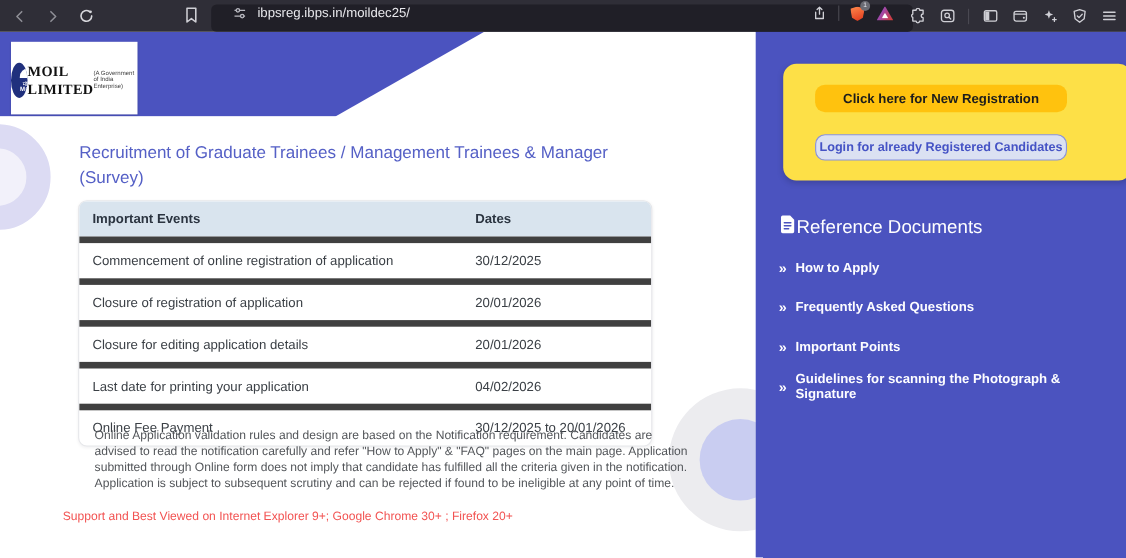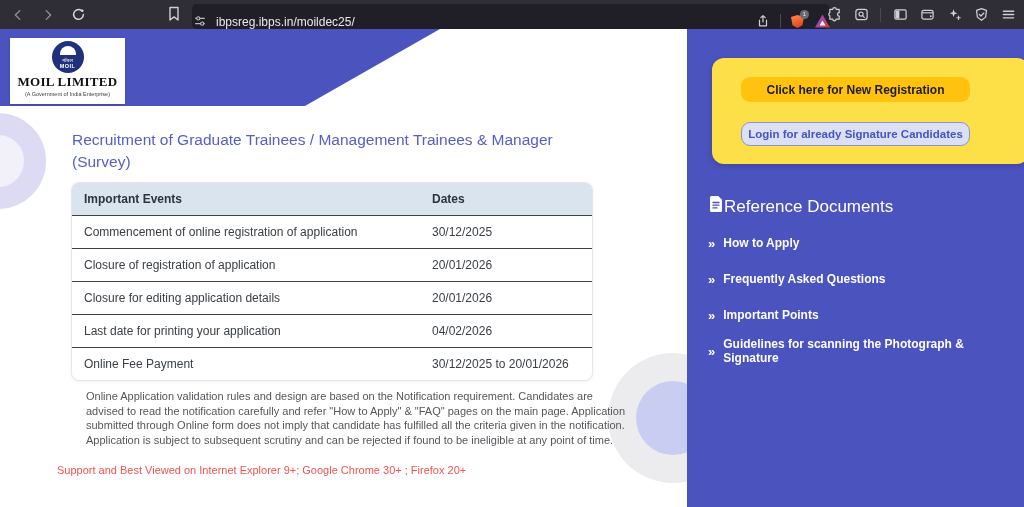--- a/index.html
+++ b/index.html
@@ -6,21 +6,21 @@
   html,body { width:1024px; height:507px; }
   body { font-family:"Liberation Sans", sans-serif; background:#fff; }
   #app { position:relative; width:1024px; height:507px; overflow:hidden; background:#fff; }
 
   
   .toolbar { position:absolute; left:0; top:0; width:1024px; height:29px; background:#2f2e37; display:flex; align-items:center; }
   .tb-left { position:absolute; left:10px; top:0; height:29px; display:flex; align-items:center; gap:14px; }
   .tb-icon { width:16px; height:16px; display:flex; align-items:center; justify-content:center; }
   .tb-icon svg { display:block; }
   .bookmark-wrap { position:absolute; left:166px; top:6px; }
-  .url-pill { position:absolute; left:192px; top:4px; width:638px; height:25px; background:#201f27; border-radius:5px; display:flex; align-items:flex-end; padding:0 0; }
+  .url-pill { position:absolute; left:192px; top:4px; width:638px; height:25px; background:#201f27; border-radius:5px; display:flex; align-items:flex-start; padding:0 18px; }
   .url-text { color:#e8e8ec; font-size:12px; margin-left:8px; flex:1; white-space:nowrap; overflow:hidden; }
   .pill-right { display:flex; align-items:center; gap:9px; }
   .tb-divider { width:1px; height:14px; background:#4a4952; }
   .shield-badge { position:relative; width:16px; height:16px; }
   .shield-shape { position:absolute; left:1px; top:2px; width:13px; height:13px; background:linear-gradient(160deg,#ff8a4c,#e0351b); clip-path:polygon(50% 0,100% 15%,88% 78%,50% 100%,12% 78%,0 15%); }
   .badge-dot { position:absolute; right:-3px; top:-3px; width:9px; height:9px; border-radius:50%; background:#6b6b74; color:#e8e8ec; font-size:6px; line-height:9px; text-align:center; }
   .tri-icon { position:relative; width:15px; height:13px; }
   .tri-outer { position:absolute; inset:0; background:linear-gradient(120deg,#8450f0,#d63a2a); clip-path:polygon(50% 0,100% 100%,0 100%); }
   .tri-inner { position:absolute; left:4.5px; top:6px; width:6px; height:5px; background:#fff; clip-path:polygon(50% 0,100% 100%,0 100%); }
   .tb-right { position:absolute; right:8px; top:0; height:29px; display:flex; align-items:center; gap:11px; }
@@ -29,32 +29,32 @@
   .content { position:absolute; left:0; top:29px; width:687px; height:478px; background:#fff; overflow:hidden; }
   .sidebar { position:absolute; left:687px; top:29px; width:337px; height:478px; background:#4b53bf; }
 
   
   .band { position:absolute; left:0; top:0; width:440px; height:77px; background:#4b53bf; clip-path:polygon(0 0,100% 0,69.3% 100%,0 100%); }
   .ring-left { position:absolute; left:-50px; top:84px; width:96px; height:96px; border-radius:50%; border:22px solid #dcdbf3; background:#f2f1fa; }
   .ring-br-outer { position:absolute; left:608px; top:324px; width:130px; height:130px; border-radius:50%; background:#ececef; }
   .ring-br-inner { position:absolute; left:28px; top:28px; width:74px; height:74px; border-radius:50%; background:#c9cdf1; }
 
   
-  .logo-box { position:absolute; left:10px; top:9px; width:115px; height:66px; background:#fff; box-shadow:0 1px 2px rgba(0,0,0,.15); display:flex; flex-direction:column; align-items:center; padding-top:3px; }
+  .logo-box { position:absolute; left:10px; top:9px; width:115px; height:66px; background:#fff; box-shadow:0 1px 2px rgba(0,0,0,.15); display:flex; flex-direction:row; align-items:center; padding-top:3px; }
   .emblem { width:32px; height:32px; border-radius:50%; background:#20307d; position:relative; overflow:hidden; }
   .emblem-dome { position:absolute; left:8px; top:5px; width:16px; height:9px; background:#fff; border-radius:8px 8px 0 0; }
   .emblem-t1 { position:absolute; left:0; top:16px; width:32px; text-align:center; color:#fff; font-size:5px; }
   .emblem-t2 { position:absolute; left:0; top:22px; width:32px; text-align:center; color:#fff; font-size:5.5px; font-weight:bold; letter-spacing:.5px; }
   .logo-name { font-family:"Liberation Serif", serif; font-weight:bold; font-size:13px; color:#111; letter-spacing:.3px; margin-top:1px; }
   .logo-tagline { font-size:5.5px; color:#3c3c3c; margin-top:1px; }
 
   
   .page-title { position:absolute; left:72px; top:100px; max-width:487px; font-size:15.5px; line-height:1.4; color:#5560c6; font-weight:500; }
   .events-table { position:absolute; left:71px; top:153px; width:522px; border:1px solid #e6e7ea; border-radius:8px; overflow:hidden; background:#fff; box-shadow:0 1px 3px rgba(20,20,40,.06); }
-  .t-row { display:flex; border-top:1px solid #404040; }
+  .t-row { display:flex; border-top:6px solid #404040; }
   .t-row.header { border-top:none; background:#d9e4ee; }
   .t-cell { padding:9px 12px; font-size:12px; color:#3b4046; }
   .t-cell.c1 { width:348px; }
   .t-cell.c2 { width:172px; }
   .t-row.header .t-cell { font-weight:bold; color:#2b3440; }
 
   .disclaimer { position:absolute; left:86px; top:360px; width:540px; font-size:11px; line-height:1.32; color:#53565a; }
   .support-note { position:absolute; left:57px; top:420px; width:540px; font-size:11px; color:#f25352;margin-top:15px; }
 
   
@@ -219,21 +219,21 @@
       </div>
     </div>
 
     <div class="disclaimer">Online Application validation rules and design are based on the Notification requirement. Candidates are advised to read the notification carefully and refer "How to Apply" &amp; "FAQ" pages on the main page. Application submitted through Online form does not imply that candidate has fulfilled all the criteria given in the notification. Application is subject to subsequent scrutiny and can be rejected if found to be ineligible at any point of time.</div>
     <div class="support-note">Support and Best Viewed on Internet Explorer 9+; Google Chrome 30+ ; Firefox 20+</div>
   </div>
 
   <div class="sidebar">
     <div class="reg-card">
       <button class="btn-new">Click here for New Registration</button>
-      <button class="btn-login">Login for already Signature Candidates</button>
+      <button class="btn-login">Login for already Registered Candidates</button>
     </div>
 
     <div class="ref-heading">
       <span>
         <svg width="16" height="18" viewBox="0 0 16 18">
             <path d="M2 2.5A1.5 1.5 0 0 1 3.5 1h6.8L14 4.7v10.8a1.5 1.5 0 0 1-1.5 1.5h-9A1.5 1.5 0 0 1 2 15.5z" fill="#fff"></path>
             <path d="M5 7.5h6M5 10.2h6M5 12.9h4" stroke="#4b53bf" stroke-width="1.3" stroke-linecap="round"></path>
           </svg>
       </span>
       <span>Reference Documents</span>

